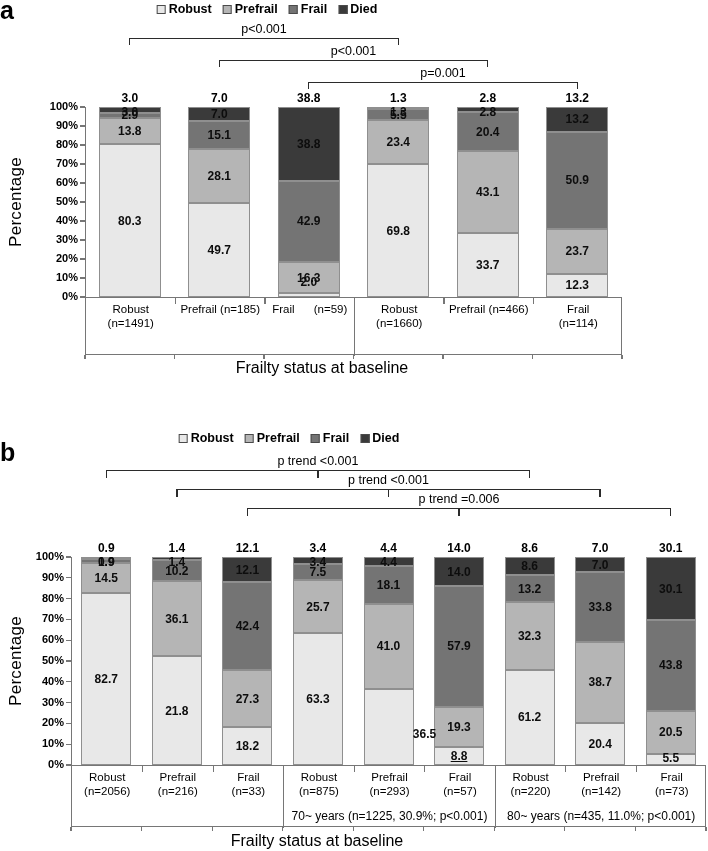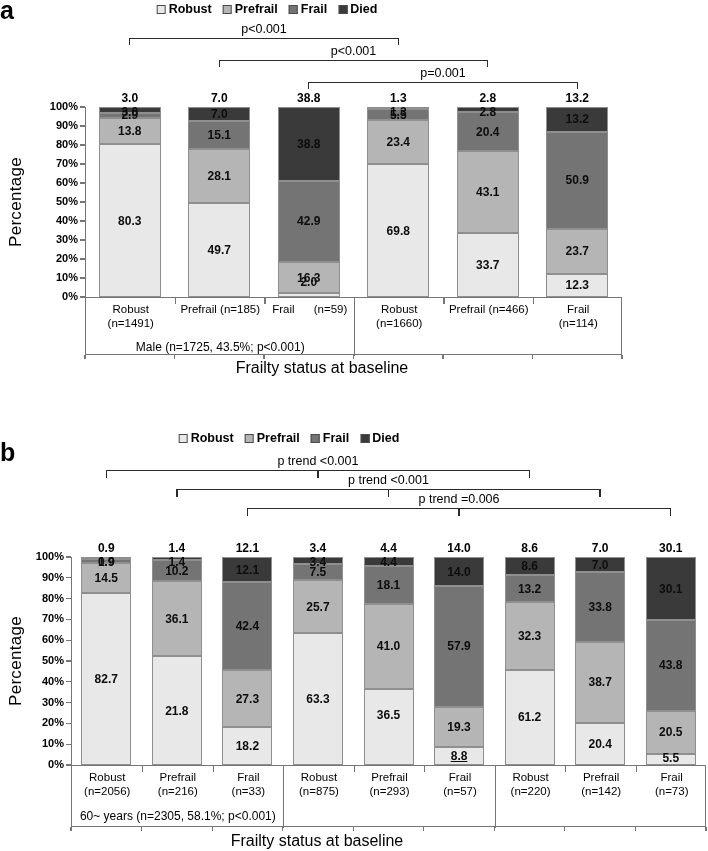--- a/index.html
+++ b/index.html
@@ -77,21 +77,20 @@
     <div class="labelbox" style="left: 85px; top: 297px; width: 537px; height: 58px;">
         <div class="cat" style="left: 0px; width: 89.5px; top: 4px;">Robust
 (n=1491)</div>
         <div class="cat" style="left: 89.5px; width: 89.5px; top: 4px;">Prefrail (n=185)</div>
         <div class="cat" style="left: 179px; width: 89.5px; top: 4px;">Frail      (n=59)</div>
         <div class="cat" style="left: 268.5px; width: 89.5px; top: 4px;">Robust
 (n=1660)</div>
         <div class="cat" style="left: 358px; width: 89.5px; top: 4px;">Prefrail (n=466)</div>
         <div class="cat" style="left: 447.5px; width: 89.5px; top: 4px;">Frail
 (n=114)</div>
-        <div class="grp" style="left: 0px; width: 268.5px; top: 40px; height: 18px;">Male (n=1725, 43.5%; p&lt;0.001)</div>
         <div class="vdiv" style="left: 267.9px; height: 58px;"></div>
         <div class="cat-tick-top" style="left: 88.9px;"></div>
         <div class="cat-tick-top" style="left: 178.4px;"></div>
         <div class="cat-tick-top" style="left: 267.9px;"></div>
         <div class="cat-tick-top" style="left: 357.4px;"></div>
         <div class="cat-tick-top" style="left: 446.9px;"></div>
       </div>
     <div class="xlabel" style="left: 322px; top: 359px;">Frailty status at baseline</div>
   <div class="ytick-label" style="left: 36px; top: 290px;">0%</div>
       <div class="ytick-mark" style="left: 80px; top: 296.4px;"></div>
@@ -241,23 +240,24 @@
         <div class="cat" style="left: 282.222px; width: 70.5556px; top: 4px;">Prefrail
 (n=293)</div>
         <div class="cat" style="left: 352.778px; width: 70.5556px; top: 4px;">Frail
 (n=57)</div>
         <div class="cat" style="left: 423.333px; width: 70.5556px; top: 4px;">Robust
 (n=220)</div>
         <div class="cat" style="left: 493.889px; width: 70.5556px; top: 4px;">Prefrail
 (n=142)</div>
         <div class="cat" style="left: 564.444px; width: 70.5556px; top: 4px;">Frail
 (n=73)</div>
-        <div class="grp" style="left: 0px; width: 211.667px; top: 38px; height: 24px;">60~ years (n=2305, 58.1%; p&lt;0.001)</div>
         <div class="vdiv" style="left: 211.067px; height: 62px;"></div>
+        <div class="grp" style="left: 211.667px; width: 211.667px; top: 38px; height: 24px;">70~ years (n=1225, 30.9%; p&lt;0.001)</div>
         <div class="vdiv" style="left: 422.733px; height: 62px;"></div>
+        <div class="grp" style="left: 423.333px; width: 211.667px; top: 38px; height: 24px;">80~ years (n=435, 11.0%; p&lt;0.001)</div>
         <div class="cat-tick-top" style="left: 69.9556px;"></div>
         <div class="cat-tick-top" style="left: 140.511px;"></div>
         <div class="cat-tick-top" style="left: 211.067px;"></div>
         <div class="cat-tick-top" style="left: 281.622px;"></div>
         <div class="cat-tick-top" style="left: 352.178px;"></div>
         <div class="cat-tick-top" style="left: 422.733px;"></div>
         <div class="cat-tick-top" style="left: 493.289px;"></div>
         <div class="cat-tick-top" style="left: 563.844px;"></div>
       </div>
     <div class="xlabel" style="left: 317px; top: 432px;">Frailty status at baseline</div>
@@ -322,21 +322,21 @@
         <div class="seg" style="bottom: 63.3%; height: 25.7%; background: rgb(181, 181, 181);"></div>
         <div class="seg-val" style="bottom: 158.392px;">25.7</div>
         <div class="seg" style="bottom: 89%; height: 7.5%; background: rgb(116, 116, 116);"></div>
         <div class="seg-val" style="bottom: 192.92px;">7.5</div>
         <div class="seg" style="bottom: 96.5%; height: 3.4%; background: rgb(58, 58, 58);"></div>
         <div class="seg-val" style="bottom: 203px;">3.4</div>
       </div>
       <div class="top-val" style="left: 317.944px; top: 141px;">3.4</div>
       <div class="bar" style="left: 363.5px; top: 157px; width: 50px; height: 208px;">
         <div class="seg" style="bottom: 0%; height: 36.5%; background: rgb(232, 232, 232);"></div>
-        <div class="seg-val" style="bottom: 50px;">36.5</div>
+        <div class="seg-val" style="bottom: 31px; margin-left: 36px;">36.5</div>
         <div class="seg" style="bottom: 36.5%; height: 41%; background: rgb(181, 181, 181);"></div>
         <div class="seg-val" style="bottom: 118.56px;">41.0</div>
         <div class="seg" style="bottom: 77.5%; height: 18.1%; background: rgb(116, 116, 116);"></div>
         <div class="seg-val" style="bottom: 180.024px;">18.1</div>
         <div class="seg" style="bottom: 95.6%; height: 4.4%; background: rgb(58, 58, 58);"></div>
         <div class="seg-val" style="bottom: 203px;">4.4</div>
       </div>
       <div class="top-val" style="left: 388.5px; top: 141px;">4.4</div>
       <div class="bar" style="left: 434.056px; top: 157px; width: 50px; height: 208px;">
         <div class="seg" style="bottom: 0%; height: 8.8%; background: rgb(232, 232, 232);"></div>

